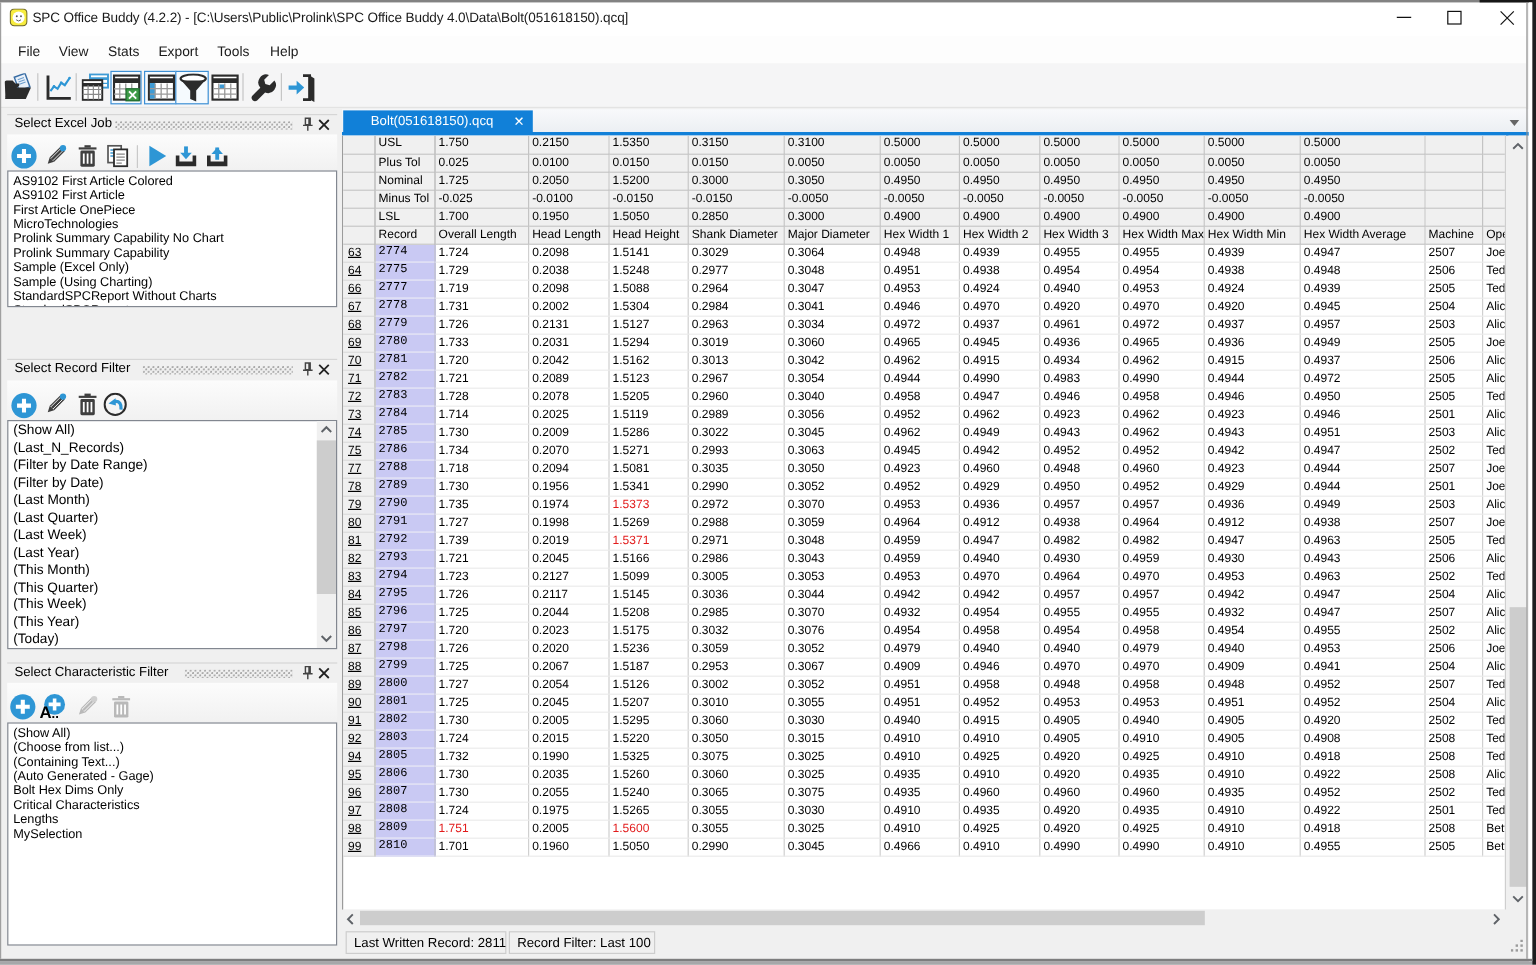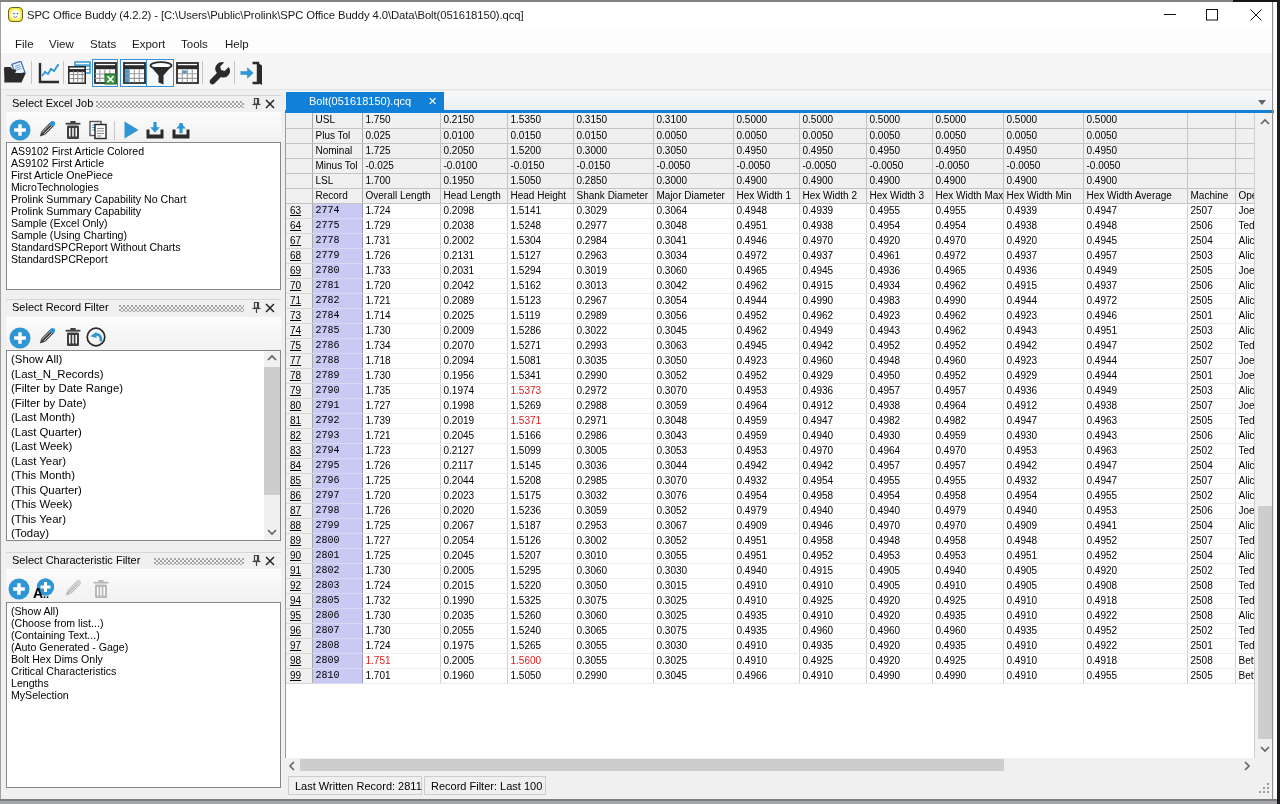--- a/index.html
+++ b/index.html
@@ -185,21 +185,21 @@
 <svg class="icn" style="left:145px;top:120px" width="20" height="20" viewBox="0 0 20 20">
     <path d="M10 2 L10 9" stroke="#2e96d5" stroke-width="3.2"></path>
     <path d="M5.2 7.2 L14.8 7.2 L10 12.8 Z" fill="#2e96d5"></path>
     <path d="M1.5 9.5 L1.5 18.5 L18.5 18.5 L18.5 9.5 L15.5 9.5 L15.5 14.5 L4.5 14.5 L4.5 9.5 Z" fill="#2b2b2b"></path>
   </svg>
 <svg class="icn" style="left:171px;top:120px" width="20" height="20" viewBox="0 0 20 20">
     <path d="M10 13.2 L10 3" stroke="#2e96d5" stroke-width="3.2"></path>
     <path d="M5.2 8.4 L10 3 L14.8 8.4 Z" fill="#2e96d5"></path>
     <path d="M1.5 9.5 L1.5 18.5 L18.5 18.5 L18.5 9.5 L15.5 9.5 L15.5 14.5 L4.5 14.5 L4.5 9.5 Z" fill="#2b2b2b"></path>
   </svg>
-<div class="plist l1" style="top:142px;height:148px;padding-top:2px">
+<div class="plist l1" style="top:142px;height:114px;padding-top:2px">
     <div>AS9102 First Article Colored</div>
     <div>AS9102 First Article</div>
     <div>First Article OnePiece</div>
     <div>MicroTechnologies</div>
     <div>Prolink Summary Capability No Chart</div>
     <div>Prolink Summary Capability</div>
     <div>Sample (Excel Only)</div>
     <div>Sample (Using Charting)</div>
     <div>StandardSPCReport Without Charts</div>
     <div>StandardSPCReport</div>
@@ -465,20 +465,37 @@
           <td class="d">0.4951</td>
           <td class="d">0.4938</td>
           <td class="d">0.4954</td>
           <td class="d">0.4954</td>
           <td class="d">0.4938</td>
           <td class="d">0.4948</td>
           <td class="d">2506</td>
           <td class="d last">Ted</td>
         </tr>
 <tr class="dr">
+          <td class="rn">66</td>
+          <td class="rec">2777</td>
+          <td class="d">1.719</td>
+          <td class="d">0.2098</td>
+          <td class="d">1.5088</td>
+          <td class="d">0.2964</td>
+          <td class="d">0.3047</td>
+          <td class="d">0.4953</td>
+          <td class="d">0.4924</td>
+          <td class="d">0.4940</td>
+          <td class="d">0.4953</td>
+          <td class="d">0.4924</td>
+          <td class="d">0.4939</td>
+          <td class="d">2505</td>
+          <td class="d last">Ted</td>
+        </tr>
+<tr class="dr">
           <td class="rn">67</td>
           <td class="rec">2778</td>
           <td class="d">1.731</td>
           <td class="d">0.2002</td>
           <td class="d">1.5304</td>
           <td class="d">0.2984</td>
           <td class="d">0.3041</td>
           <td class="d">0.4946</td>
           <td class="d">0.4970</td>
           <td class="d">0.4920</td>
@@ -550,20 +567,37 @@
           <td class="d">0.4944</td>
           <td class="d">0.4990</td>
           <td class="d">0.4983</td>
           <td class="d">0.4990</td>
           <td class="d">0.4944</td>
           <td class="d">0.4972</td>
           <td class="d">2505</td>
           <td class="d last">Alice</td>
         </tr>
 <tr class="dr">
+          <td class="rn">72</td>
+          <td class="rec">2783</td>
+          <td class="d">1.728</td>
+          <td class="d">0.2078</td>
+          <td class="d">1.5205</td>
+          <td class="d">0.2960</td>
+          <td class="d">0.3040</td>
+          <td class="d">0.4958</td>
+          <td class="d">0.4947</td>
+          <td class="d">0.4946</td>
+          <td class="d">0.4958</td>
+          <td class="d">0.4946</td>
+          <td class="d">0.4950</td>
+          <td class="d">2505</td>
+          <td class="d last">Ted</td>
+        </tr>
+<tr class="dr">
           <td class="rn">73</td>
           <td class="rec">2784</td>
           <td class="d">1.714</td>
           <td class="d">0.2025</td>
           <td class="d">1.5119</td>
           <td class="d">0.2989</td>
           <td class="d">0.3056</td>
           <td class="d">0.4952</td>
           <td class="d">0.4962</td>
           <td class="d">0.4923</td>

